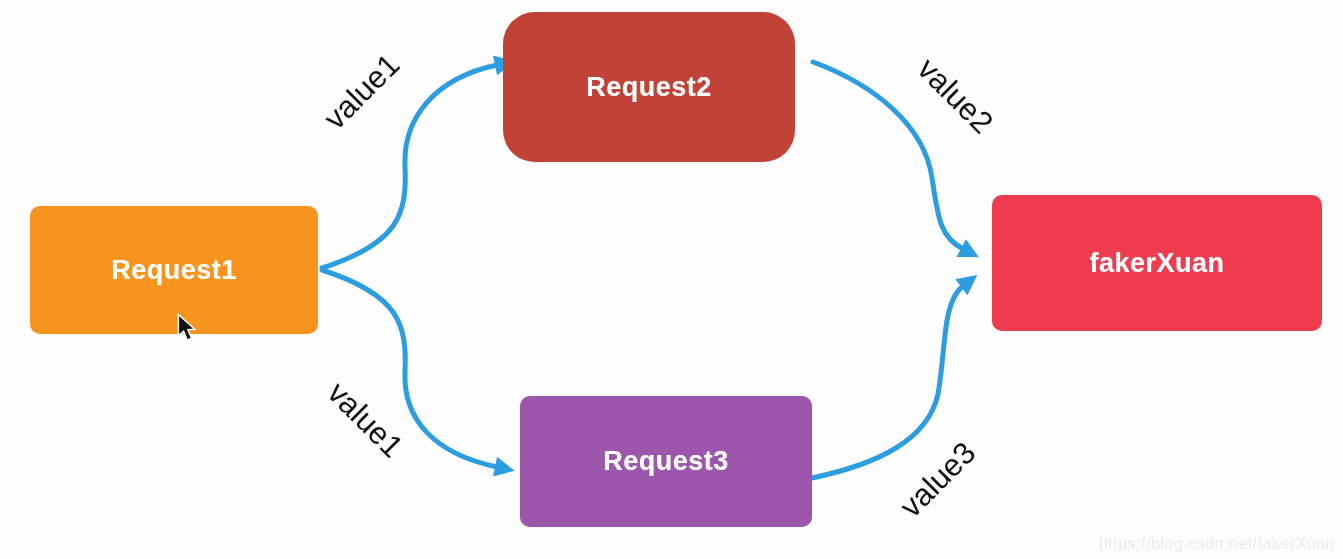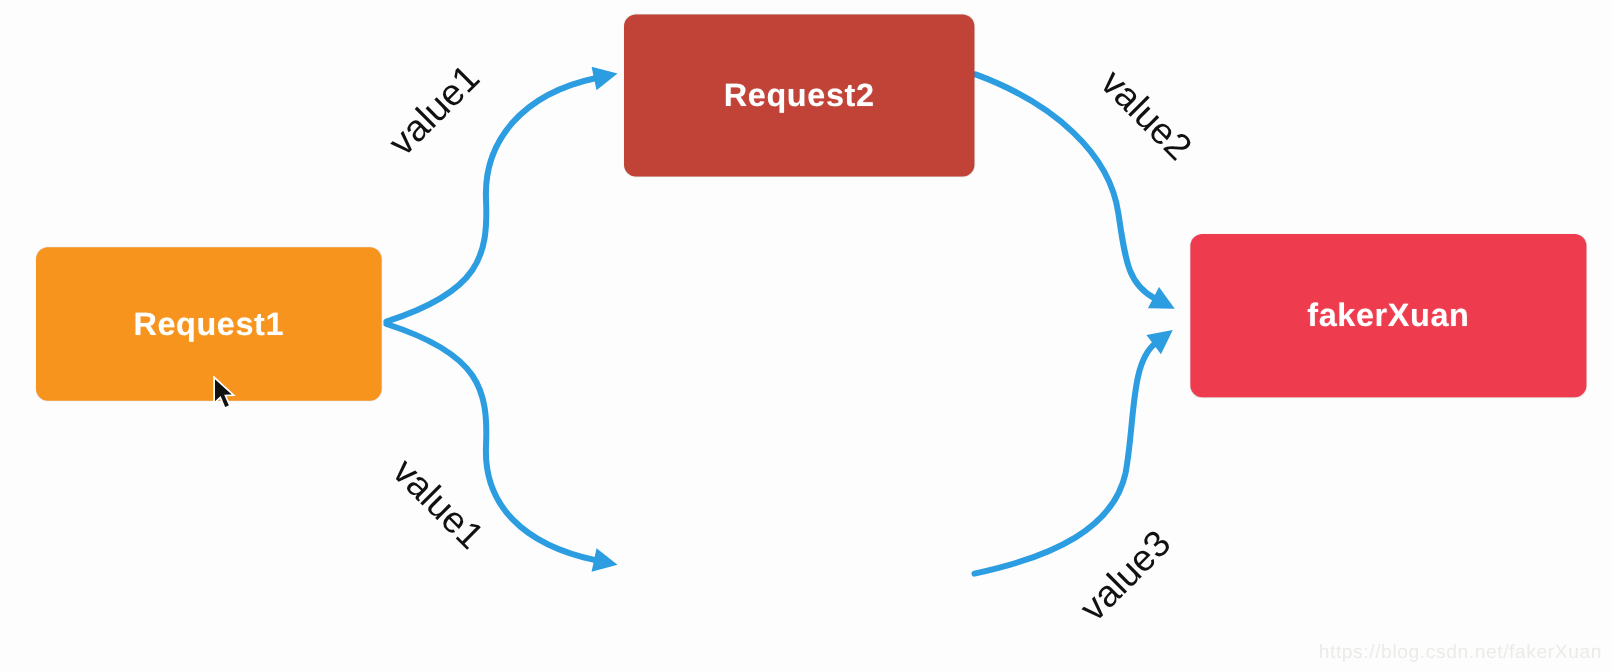--- a/index.html
+++ b/index.html
@@ -61,24 +61,27 @@
     <path d="M 322 268 C 400 243 407 213 405 166 C 403 118 435 78 497 65" fill="none" stroke-width="5" stroke-linecap="round" marker-end="url(#ah)" style="stroke: rgb(43, 157, 224);"></path>
     <path d="M 813 62 C 878 86 925 128 932 178 C 938 218 940 237 963 249" fill="none" stroke-width="5" stroke-linecap="round" marker-end="url(#ah)" style="stroke: rgb(43, 157, 224);"></path>
     <path d="M 322 270 C 400 295 407 325 405 372 C 403 420 435 454 497 467" fill="none" stroke-width="5" stroke-linecap="round" marker-end="url(#ah)" style="stroke: rgb(43, 157, 224);"></path>
     <path d="M 812 478 C 878 464 928 440 938 394 C 946 350 942 302 963 286" fill="none" stroke-width="5" stroke-linecap="round" marker-end="url(#ah)" style="stroke: rgb(43, 157, 224);"></path>
   </svg>
 
   <div class="node" style="left: 30px; top: 206px; width: 288px; height: 128px; background: rgb(247, 148, 30);">
     <span class="node-label">Request1</span>
   </div>
 
-  <div class="node" style="left: 520px; top: 12px; width: 292px; height: 135px; background: rgb(193, 66, 55);">
+  <div class="node" style="left: 503px; top: 12px; width: 292px; height: 150px; background: rgb(193, 66, 55); border-radius: 32px;">
     <span class="node-label">Request2</span>
   </div>
 
+  <div class="node" style="left: 520px; top: 396px; width: 292px; height: 131px; background: rgb(156, 87, 172);">
+    <span class="node-label">Request3</span>
+  </div>
 
   <div class="node" style="left: 992px; top: 195px; width: 330px; height: 136px; background: rgb(239, 59, 78);">
     <span class="node-label">fakerXuan</span>
   </div>
 
   <div class="edge-label" style="left:362px;top:92px;transform:translate(-50%,-50%) rotate(-45deg)">value1</div>
 
   <div class="edge-label" style="left:955px;top:96px;transform:translate(-50%,-50%) rotate(45deg)">value2</div>
 
   <div class="edge-label" style="left:365px;top:420px;transform:translate(-50%,-50%) rotate(45deg)">value1</div>

